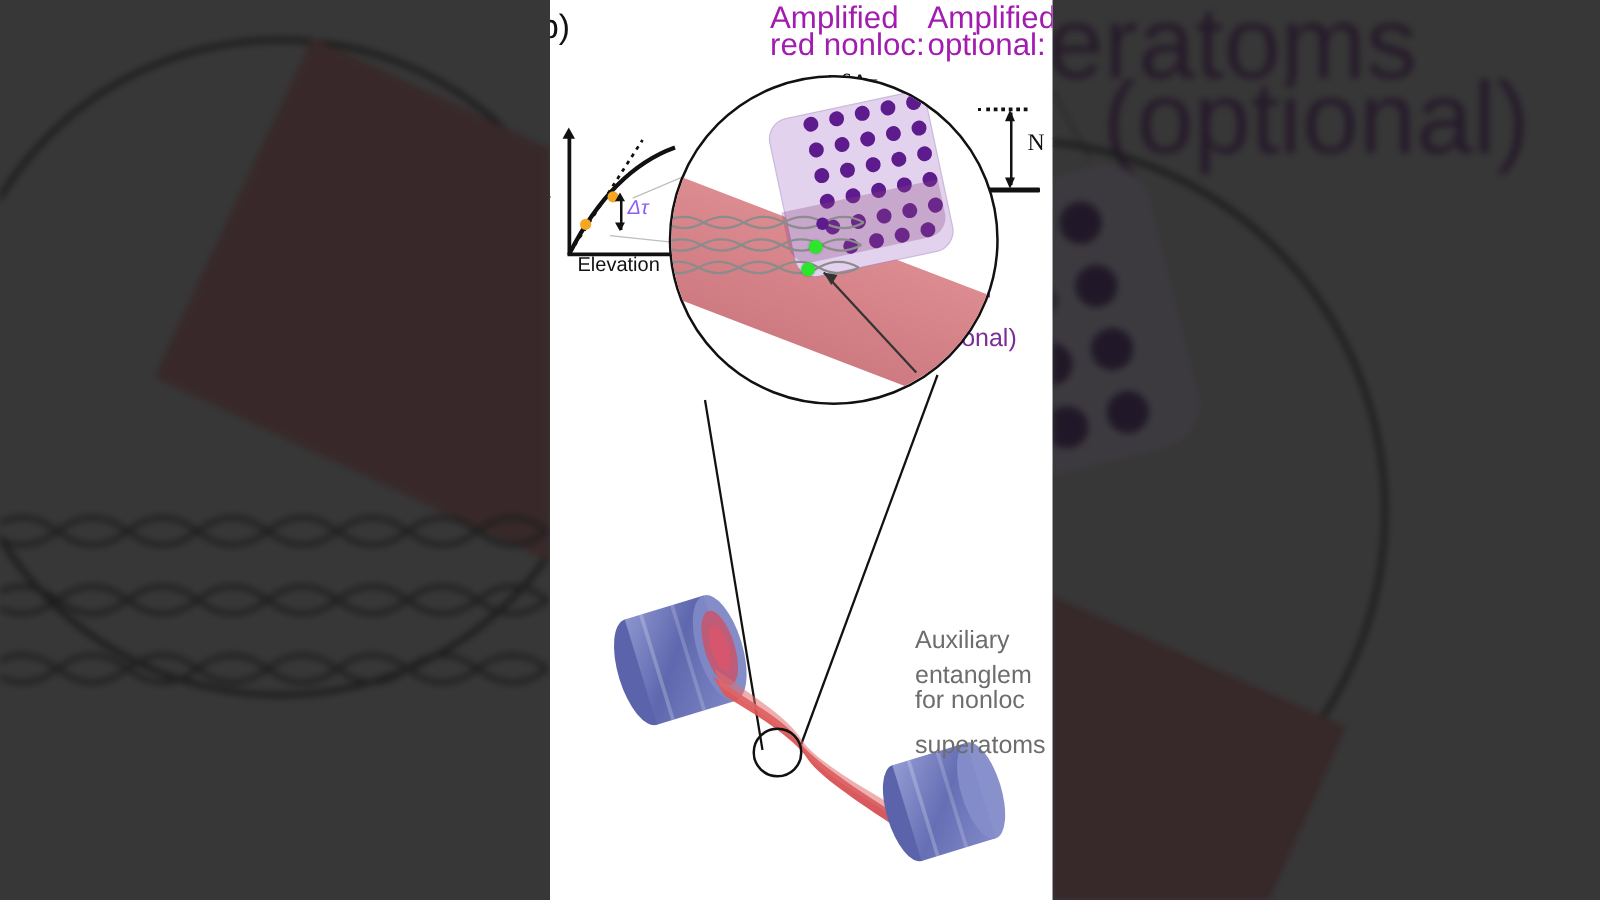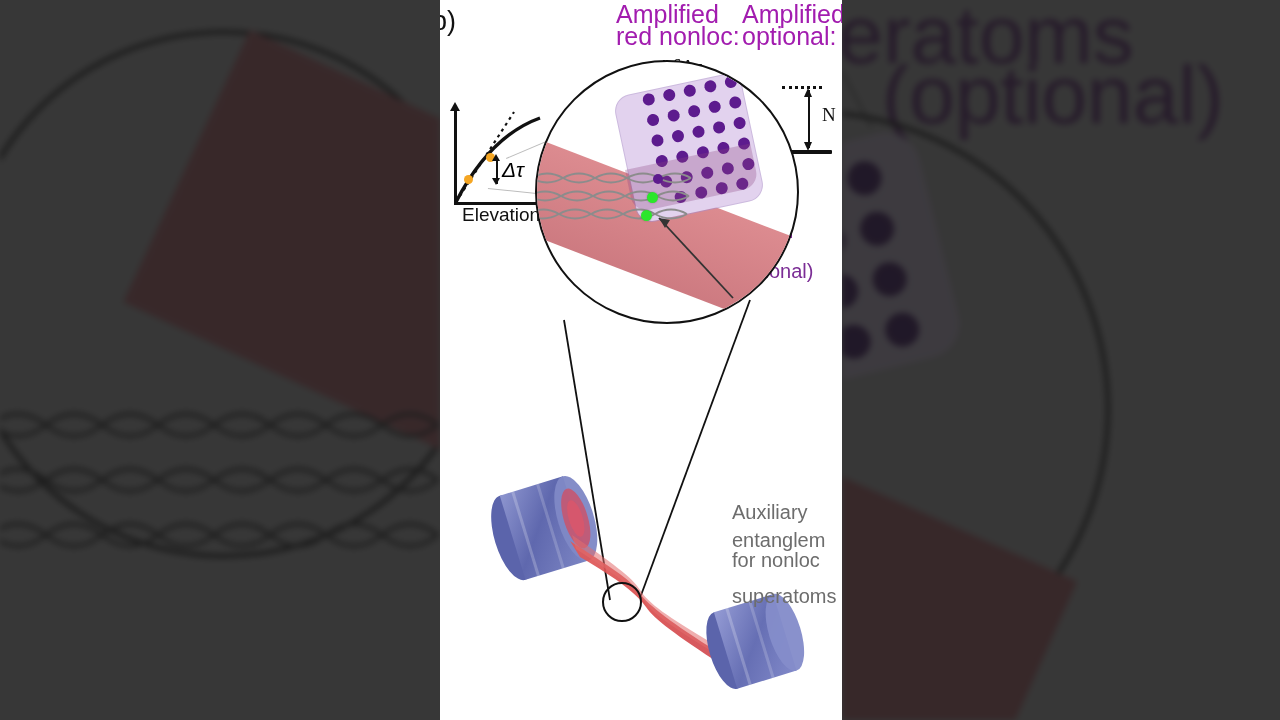--- a/index.html
+++ b/index.html
@@ -20,22 +20,22 @@
   #panel{position:absolute;left:440px;top:0;width:402px;height:720px;background:#ffffff;overflow:hidden;}
 
   
   .panel-label{position:absolute;font-size:27px;color:#111;font-family:"Liberation Sans",sans-serif;}
 
   
   #plot{position:absolute;left:-12px;top:86px;width:130px;height:140px;}
   .axis-line{position:absolute;background:#111;}
   .ylabel{position:absolute;left:-40px;top:46px;transform:rotate(-90deg);transform-origin:center;
           font-size:17px;color:#111;white-space:nowrap;}
-  .xlabel{position:absolute;left:34px;top:118px;font-size:19px;color:#111;white-space:nowrap;}
-  .dt-label{position:absolute;left:74px;top:72px;font-size:21px;color:#000000;font-style:italic;}
+  .xlabel{position:absolute;left:34px;top:118px;font-size:16px;color:#111;white-space:nowrap;}
+  .dt-label{position:absolute;left:74px;top:72px;font-size:16px;color:#8b5cf6;font-style:italic;}
 
   
   #levels{position:absolute;left:150px;top:0;width:260px;height:235px;}
   .lvl{position:absolute;height:4px;background:#111;border-radius:1px;}
   .lvl-d{position:absolute;height:0;border-top:3px dotted #111;}
   .vbar{position:absolute;width:2px;background:#111;}
   .mathlab{position:absolute;font-size:19px;color:#111;white-space:nowrap;font-family:"Liberation Serif",serif;}
   .hdr{position:absolute;font-size:25px;line-height:21px;color:#a21caf;white-space:nowrap;}
 
   .connector{position:absolute;height:1px;background:#bdbdbd;transform-origin:0 0;}

